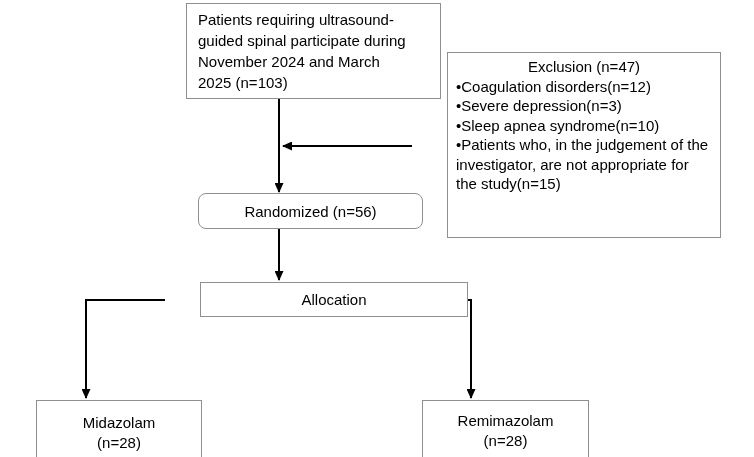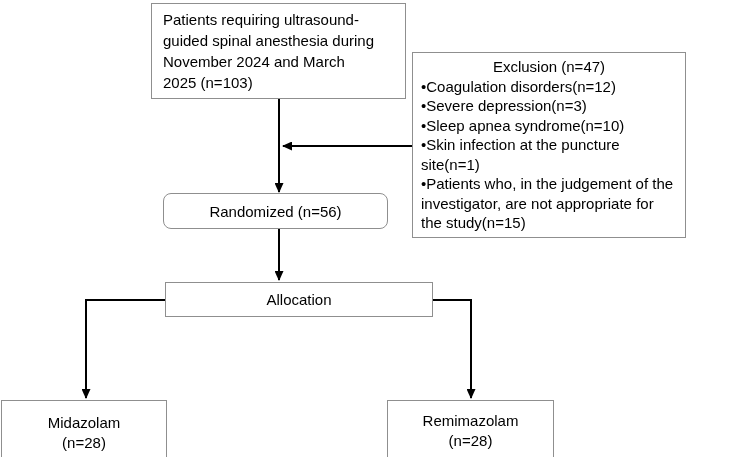--- a/index.html
+++ b/index.html
@@ -30,20 +30,21 @@
     fill: none;
     stroke: var(--line);
     stroke-width: 2px;
   }
   .box {
     position: absolute;
     background: var(--bg);
     border: 1.5px solid var(--box_border);
     font-size: 15px;
     color: var(--text);
+    margin-left: 35px;
   }
   .box-enrollment {
     left: 151px; top: 3px;
     width: 255px; height: 96px;
     padding: 5px 6px 0 11px;
     line-height: 21px;
   }
   .box-exclusion {
     left: 412px; top: 52px;
     width: 274px; height: 186px;
@@ -88,31 +89,30 @@
 
     <line class="stroke" x1="279" y1="229" x2="279" y2="280" marker-end="url(#arrow)"></line>
 
     <polyline class="stroke" points="165,300 86,300 86,398" marker-end="url(#arrow)"></polyline>
 
     <polyline class="stroke" points="389,300 471,300 471,398" marker-end="url(#arrow)"></polyline>
   </svg>
 
   <div class="box box-enrollment">
     <div>Patients requiring ultrasound-</div>
-    <div>guided spinal anesthesia during</div>
+    <div>guided spinal participate during</div>
     <div>November 2024 and March</div>
     <div>2025 (n=103)</div>
   </div>
 
   <div class="box box-exclusion">
     <div class="title">Exclusion (n=47)</div>
     <div>•Coagulation disorders(n=12)</div>
     <div>•Severe depression(n=3)</div>
     <div>•Sleep apnea syndrome(n=10)</div>
-    <div>•Skin infection at the puncture site(n=1)</div>
     <div>•Patients who, in the judgement of the investigator, are not appropriate for the study(n=15)</div>
   </div>
 
   <div class="box box-randomized">
     <span>Randomized (n=56)</span>
   </div>
 
   <div class="box box-allocation">
     <span>Allocation</span>
   </div>

